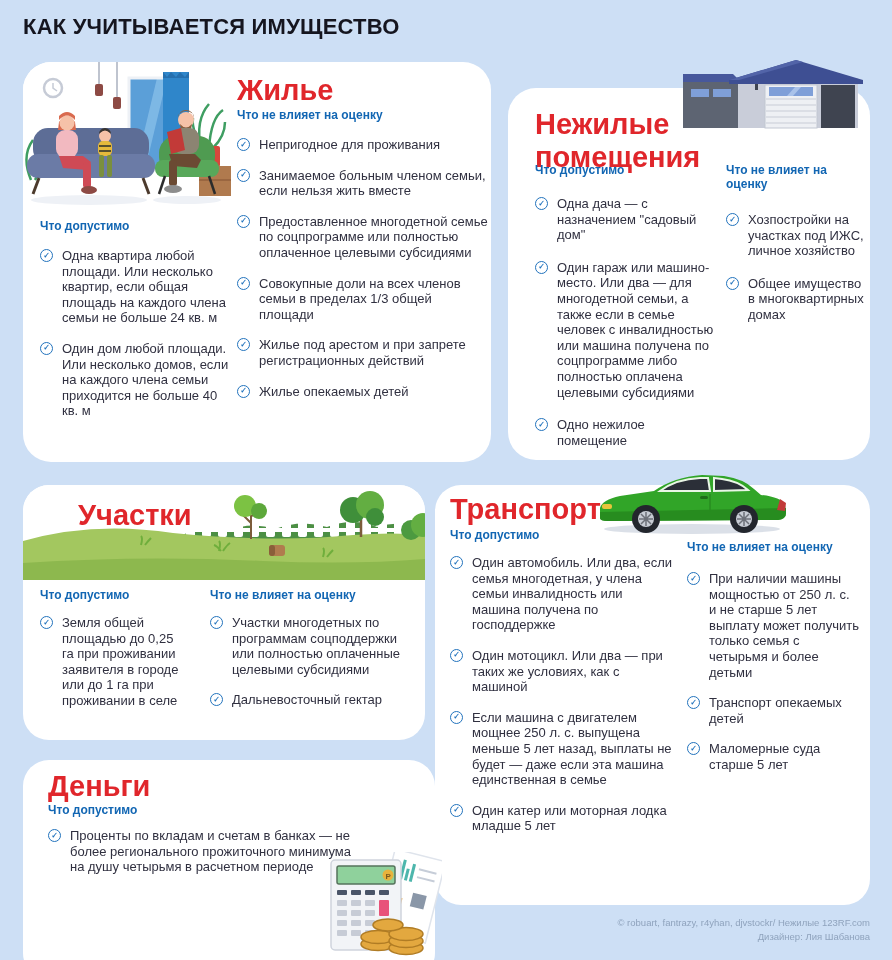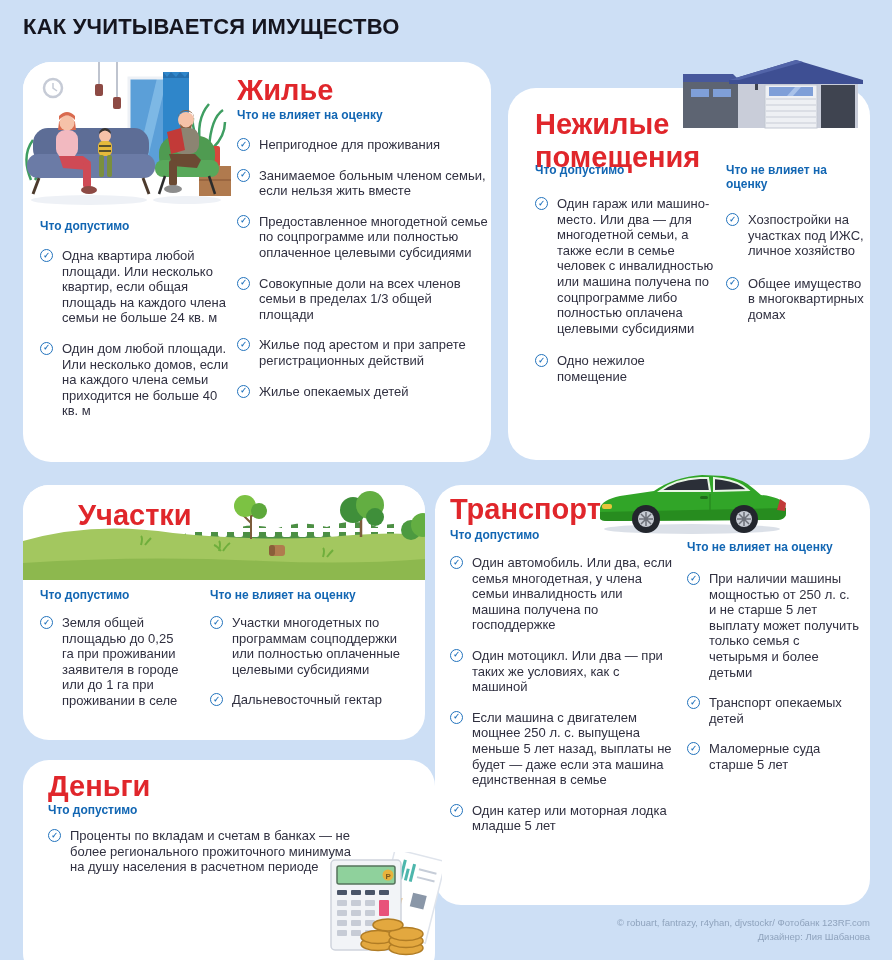--- a/index.html
+++ b/index.html
@@ -171,20 +171,24 @@
         </div>
     </div>
   </section>
 
   <section class="card card-nonres">
     <h2 class="sec-title nonres-title">Нежилые помещения</h2>
     <h3 class="col-h nonres-ok-h">Что допустимо</h3>
     <div class="list nonres-ok-list">
       <div class="item">
           <span class="check"></span>
+          <span class="txt">Одна дача — с назначением "садовый дом"</span>
+        </div>
+      <div class="item">
+          <span class="check"></span>
           <span class="txt">Один гараж или машино-место. Или два — для многодетной семьи, а также если в семье человек с инвалидностью или машина получена по соцпрограмме либо полностью оплачена целевыми субсидиями</span>
         </div>
       <div class="item">
           <span class="check"></span>
           <span class="txt">Одно нежилое помещение</span>
         </div>
     </div>
     <h3 class="col-h nonres-na-h">Что не влияет на оценку</h3>
     <div class="list nonres-na-list">
       <div class="item">
@@ -298,21 +302,21 @@
         </div>
     </div>
   </section>
 
   <section class="card card-money">
     <h2 class="sec-title money-title">Деньги</h2>
     <h3 class="col-h money-ok-h">Что допустимо</h3>
     <div class="list money-ok-list">
       <div class="item">
           <span class="check"></span>
-          <span class="txt">Проценты по вкладам и счетам в банках — не более регионального прожиточного минимума на душу населения в расчетном периоде</span>
+          <span class="txt">Проценты по вкладам и счетам в банках — не более регионального прожиточного минимума на душу четырьмя в расчетном периоде</span>
         </div>
     </div>
   </section>
 
   <div class="illus garage">
     <svg viewBox="0 0 180 72" preserveAspectRatio="none">
       <rect x="0" y="24" width="58" height="46" fill="#5d6472"></rect>
       <rect x="8" y="31" width="18" height="8" fill="#7f9fd8"></rect>
       <rect x="30" y="31" width="18" height="8" fill="#7f9fd8"></rect>
       <polygon points="0,24 58,24 50,16 0,16" fill="#47589c"></polygon>
@@ -405,17 +409,17 @@
           <ellipse cx="50" cy="85" rx="17" ry="6.5"></ellipse>
         <ellipse cx="78" cy="96" rx="17" ry="6.5"></ellipse>
           <ellipse cx="78" cy="89" rx="17" ry="6.5"></ellipse>
         <ellipse cx="78" cy="82" rx="17" ry="6.5"></ellipse>
           <ellipse cx="60" cy="73" rx="15" ry="6"></ellipse>
       </g>
     </svg>
   </div>
 
   <footer class="credits">
-    <div>© robuart, fantrazy, r4yhan, djvstockr/ Фотобанк 123RF.com</div>
+    <div>© robuart, fantrazy, r4yhan, djvstockr/ Нежилые 123RF.com</div>
     <div>Дизайнер: Лия Шабанова</div>
   </footer>
 
 </div>
 
 </body></html>

